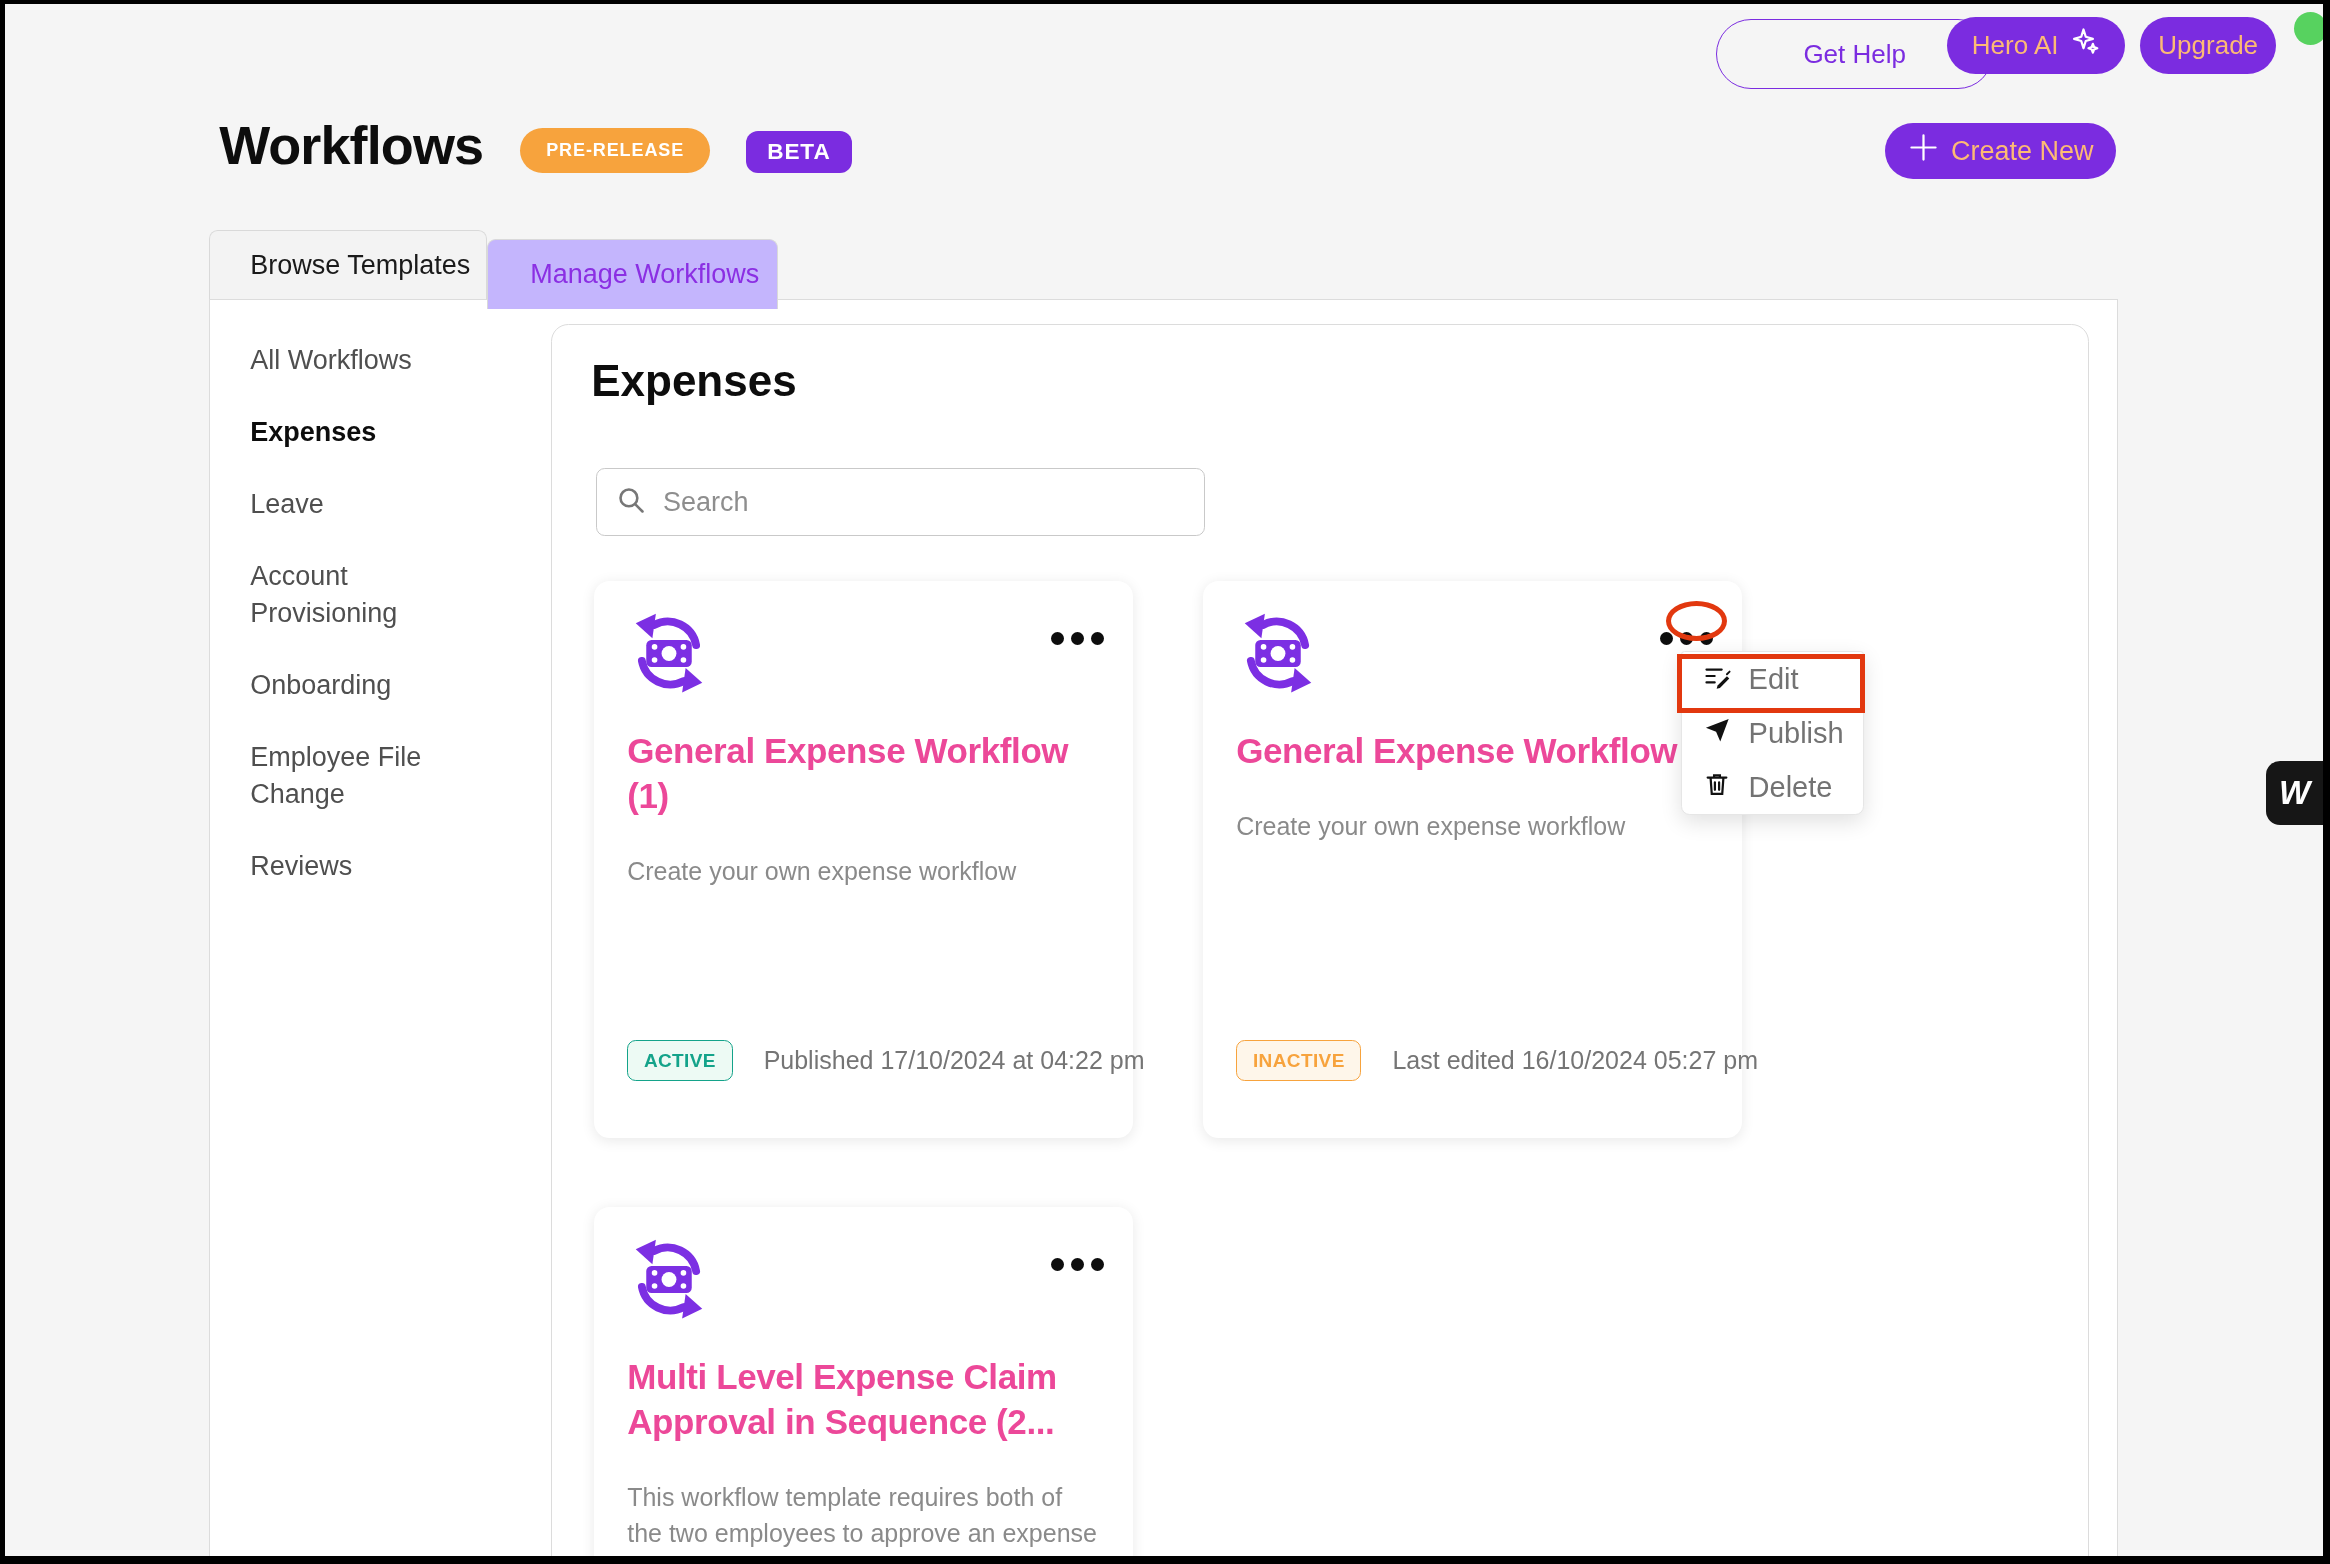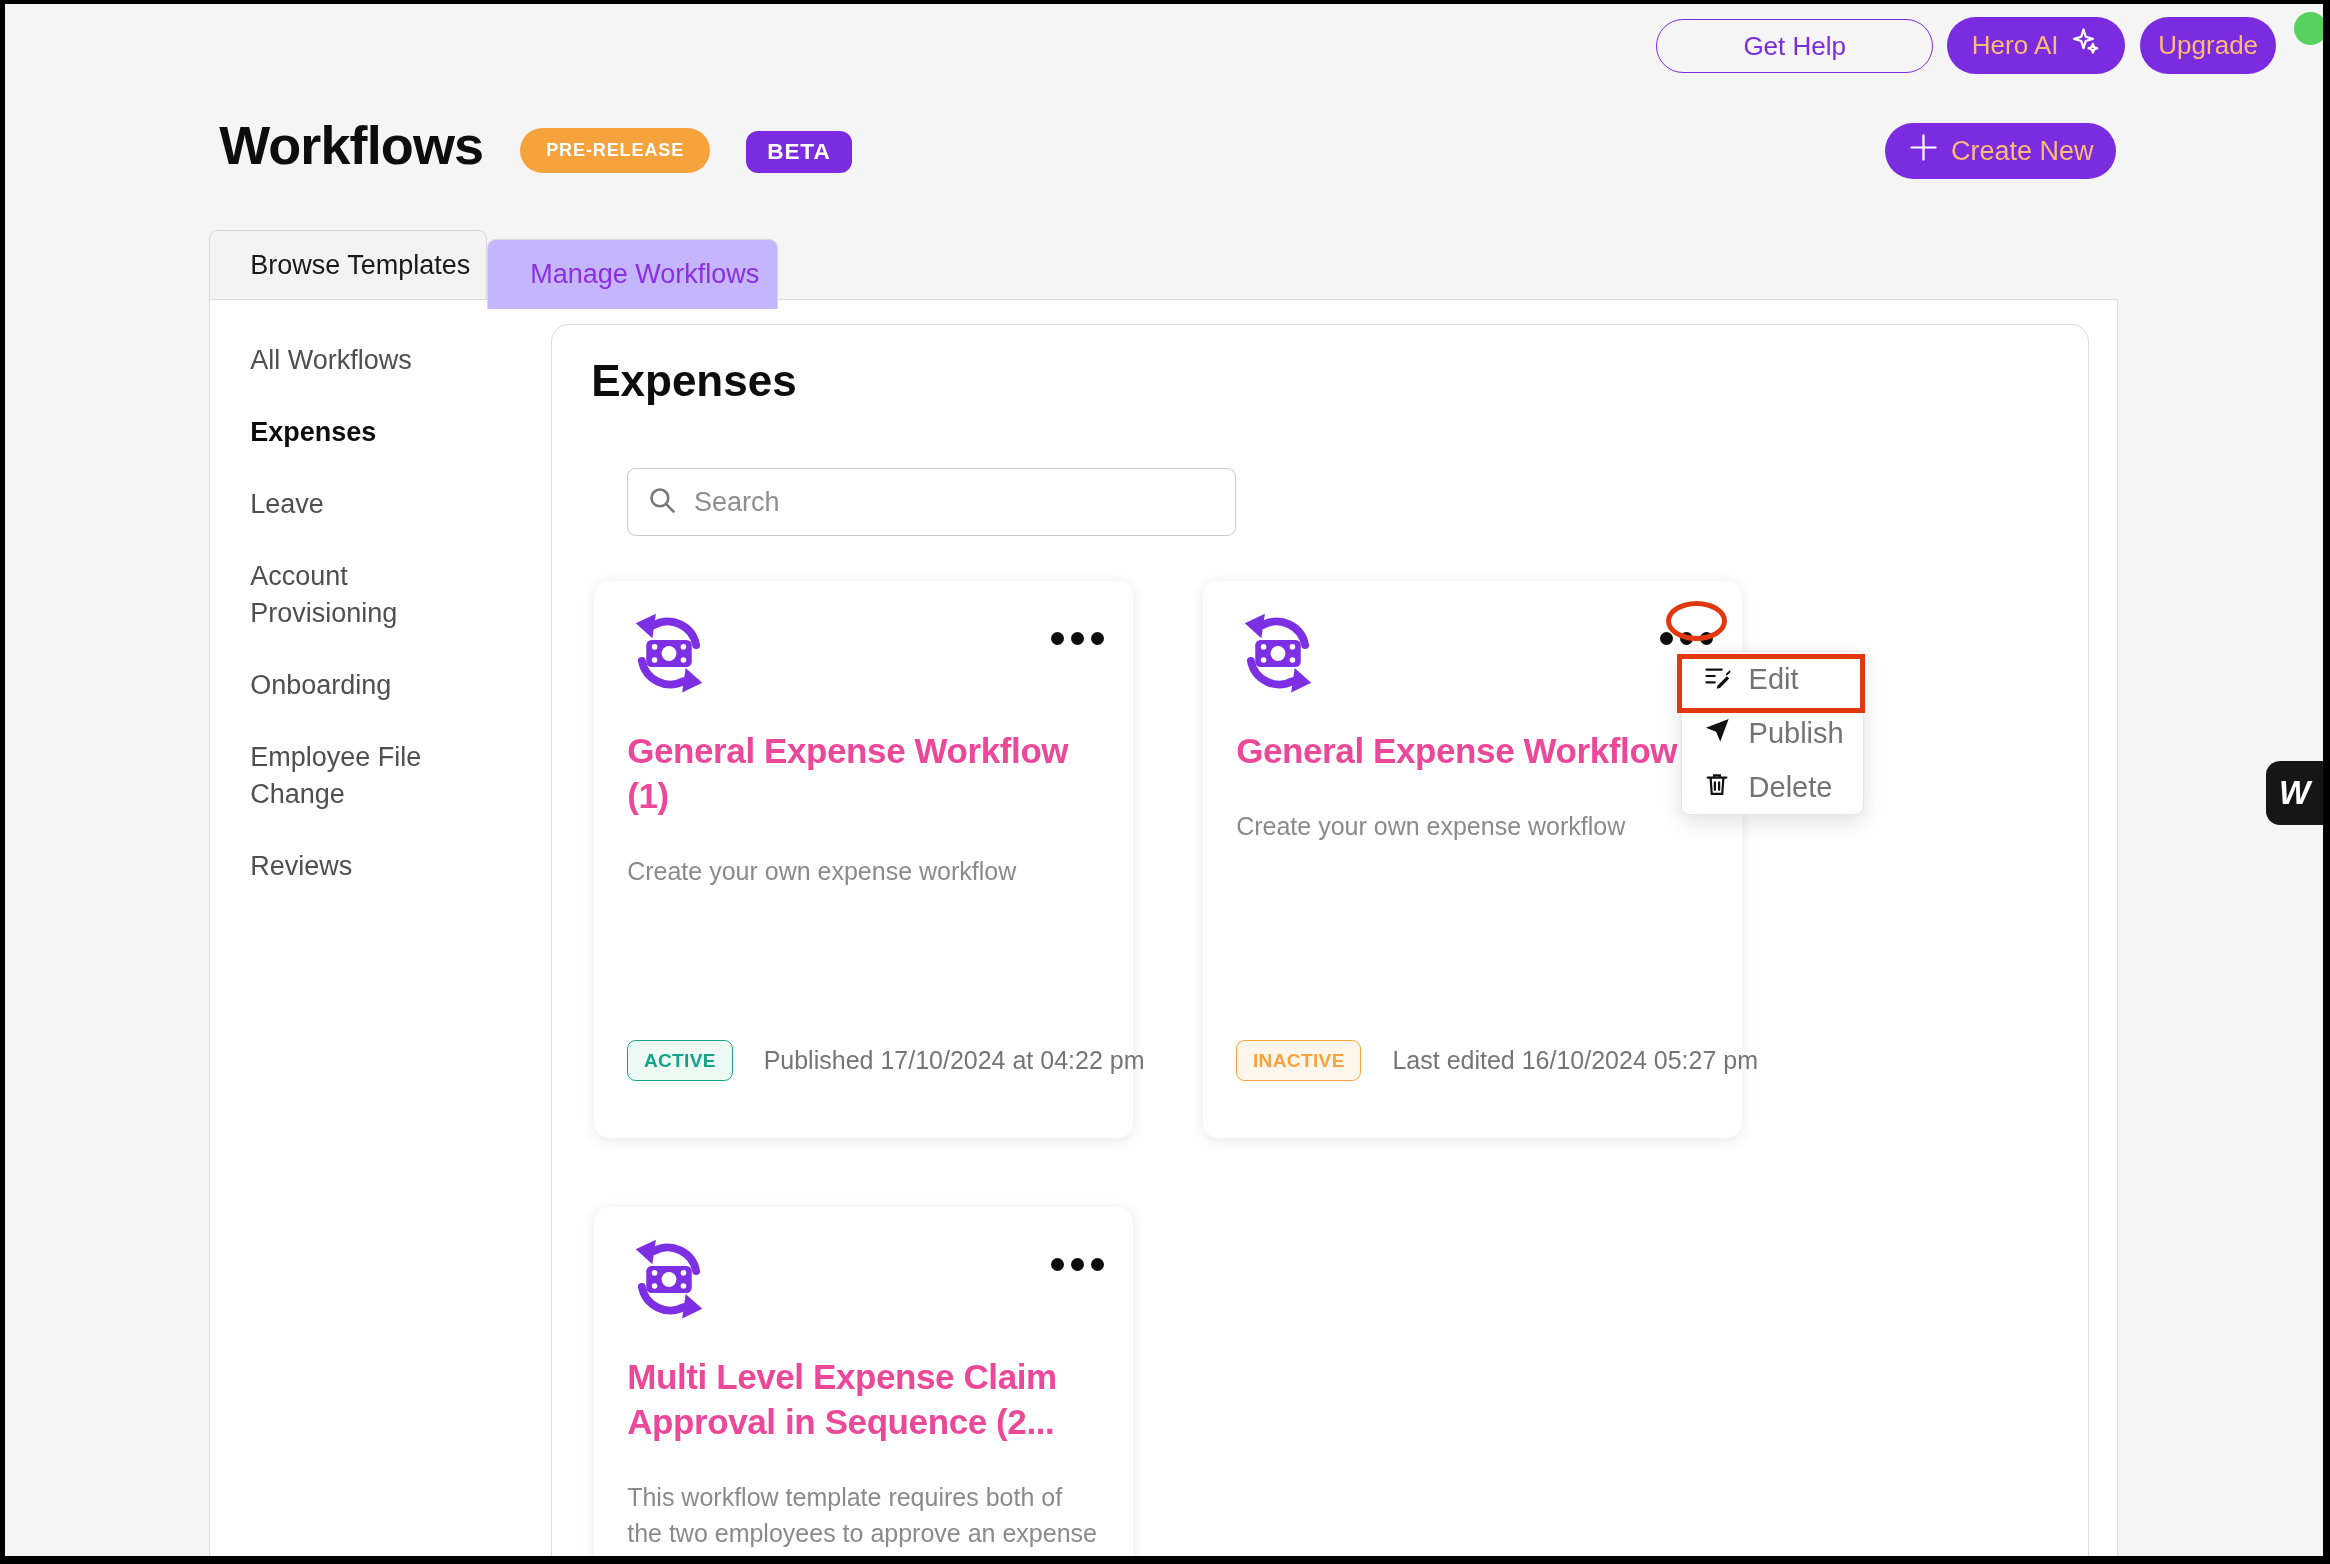--- a/index.html
+++ b/index.html
@@ -11,21 +11,21 @@
   *{box-sizing:border-box;margin:0;padding:0;font-family:"Liberation Sans","DejaVu Sans",sans-serif;}
   html,body{background:#222;}
   #canvas{position:relative;width:2330px;height:1565px;background:#000;overflow:hidden;}
   #page{position:absolute;left:5.2px;top:4.4px;right:7px;bottom:8.7px;background:#F5F5F5;overflow:hidden;}
 
   
   .pill{position:absolute;display:flex;align-items:center;justify-content:center;gap:12px;
         border-radius:35px;font-size:26px;cursor:pointer;white-space:nowrap;}
   .pill.outline{border:1.7px solid var(--purple);color:var(--purple);background:transparent;}
   .pill.solid{background:var(--purple);color:#fdba74;}
-  #btn-gethelp{left:1651px;top:15px;width:277px;height:54px;}
+  #btn-gethelp{left:1711px;top:15px;width:277px;height:70px;}
   #btn-heroai{left:1942px;top:13px;width:178px;height:57px;}
   #btn-upgrade{left:2135px;top:13px;width:136px;height:57px;}
   #green-dot{position:absolute;left:2289px;top:7.8px;width:33px;height:33px;border-radius:50%;background:var(--green);}
 
   
   #page-title{position:absolute;left:200px;top:110px;font-size:54px;font-weight:bold;color:#0d0d0d;letter-spacing:-0.9px;margin-left:14px;}
   .badge-lg{position:absolute;display:flex;align-items:center;color:#fff;font-weight:bold;}
   #badge-prerelease{left:515px;top:124px;height:45px;padding:0 26px;border-radius:22.6px;background:var(--orange);font-size:18px;letter-spacing:0.9px;}
   #badge-beta{left:741px;top:127px;height:42px;padding:0 21px;border-radius:12px;background:var(--purple);font-size:22.6px;letter-spacing:0.9px;}
   #btn-createnew{left:1880px;top:119px;width:231px;height:56px;border-radius:29px;font-size:27px;}
@@ -42,21 +42,21 @@
 
   
   #sidebar{position:absolute;left:245px;top:338px;width:248px;z-index:2;}
   .side-item{font-size:27px;line-height:37px;color:var(--gray2);margin-bottom:35px;cursor:pointer;}
   .side-item.active{color:#0d0d0d;font-weight:bold;}
 
   
   #panel{position:absolute;left:546px;top:320px;width:1538px;height:1305px;background:#fff;
          border:0.9px solid var(--border);border-radius:17.4px;}
   #panel-heading{position:absolute;left:586px;top:352px;font-size:44px;font-weight:bold;color:#0d0d0d;}
-  #searchbox{position:absolute;left:622px;top:464px;width:609px;height:68px;border:0.9px solid #C9C9C9;
+  #searchbox{position:absolute;left:591px;top:464px;width:609px;height:68px;border:0.9px solid #C9C9C9;
              border-radius:8.7px;background:#fff;display:flex;align-items:center;padding:0 19px;gap:15.7px;}
   #searchbox input{border:none;outline:none;font-size:27px;color:#333;width:100%;background:transparent;}
   #searchbox input::placeholder{color:#8e8e8e;}
 
   
   .card{position:absolute;width:539px;height:557px;background:#fff;border-radius:15.7px;
         box-shadow:0 2.6px 14px rgba(0,0,0,0.09);padding:30px 33px;cursor:pointer;}
   #card-1{left:589px;top:577px;}
   #card-2{left:1198px;top:577px;}
   #card-3{left:589px;top:1203px;}

